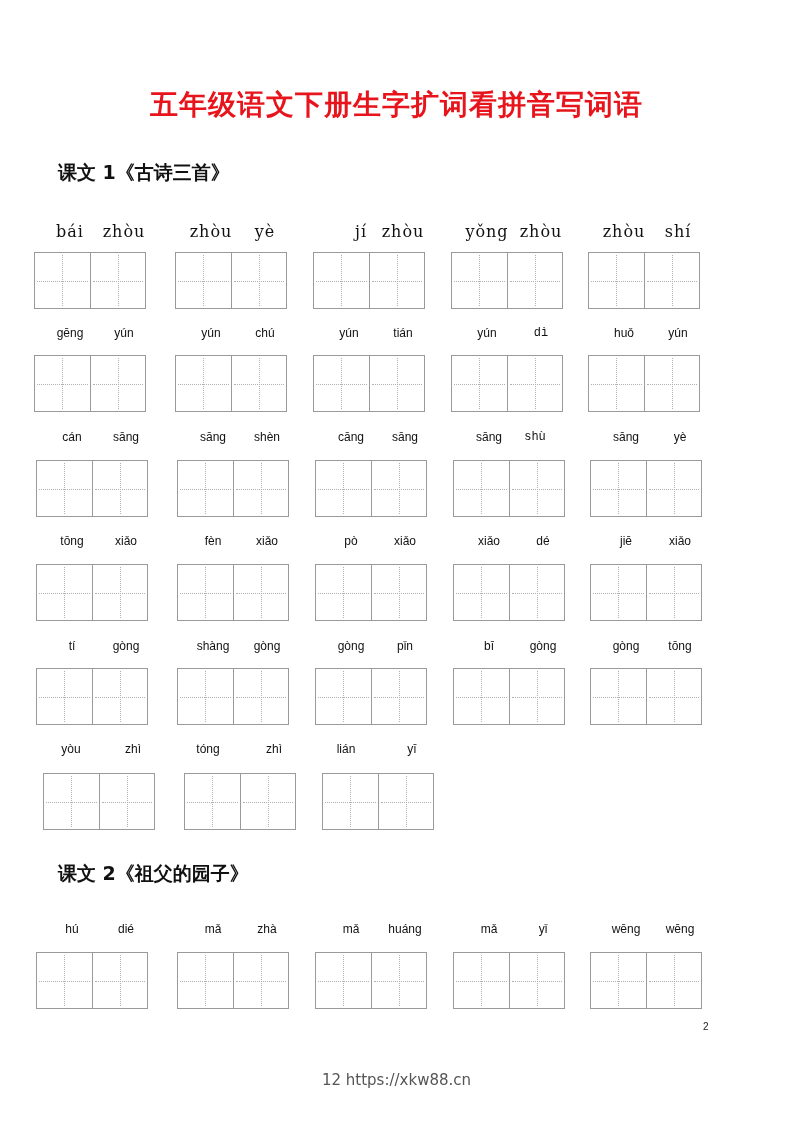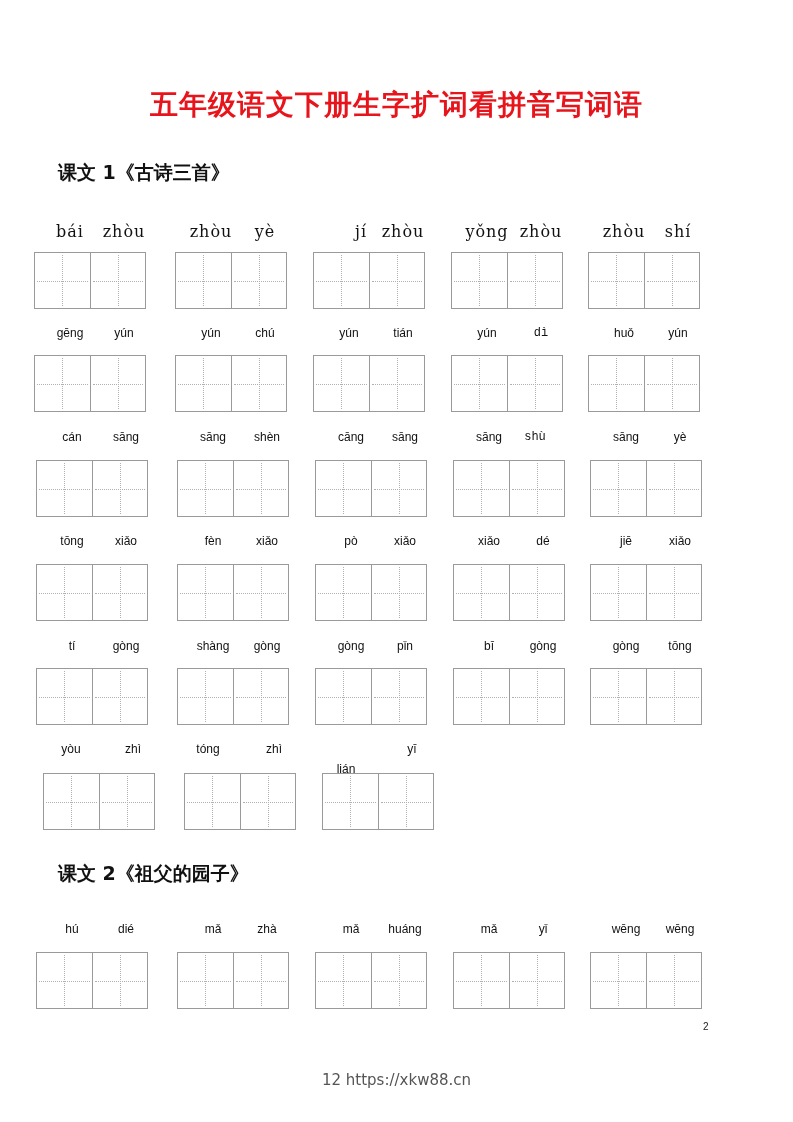--- a/index.html
+++ b/index.html
@@ -293,21 +293,21 @@
         <span style="left: 24px;">tóng</span>
         <span style="left: 90px;">zhì</span>
       </div>
       <div class="grid" style="top: 31px;">
         <div class="cell"></div>
         <div class="cell"></div>
       </div>
     </div>
     <div class="pair" style="left: 322px; top: 742px;">
       <div class="pinyin sans">
-        <span style="left: 24px; margin-top: 20px;">lián</span>
+        <span style="left: 24px;">lián</span>
         <span style="left: 90px;">yī</span>
       </div>
       <div class="grid" style="top: 31px;">
         <div class="cell"></div>
         <div class="cell"></div>
       </div>
     </div>
     <div class="pair" style="left: 36px; top: 922px;">
       <div class="pinyin sans">
         <span style="left: 36px;">hú</span>

